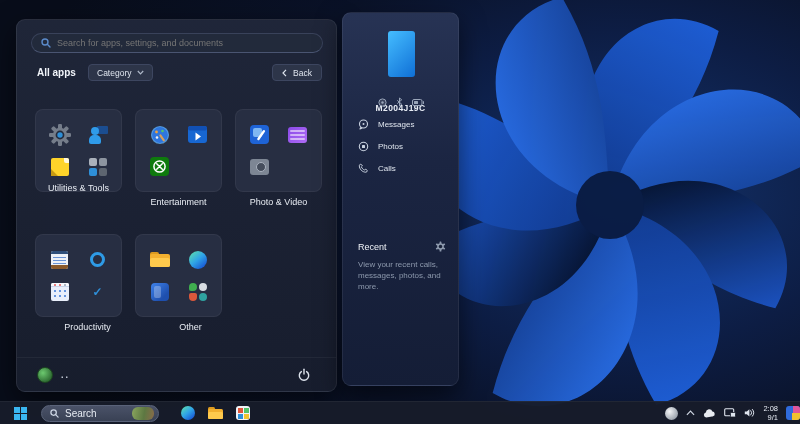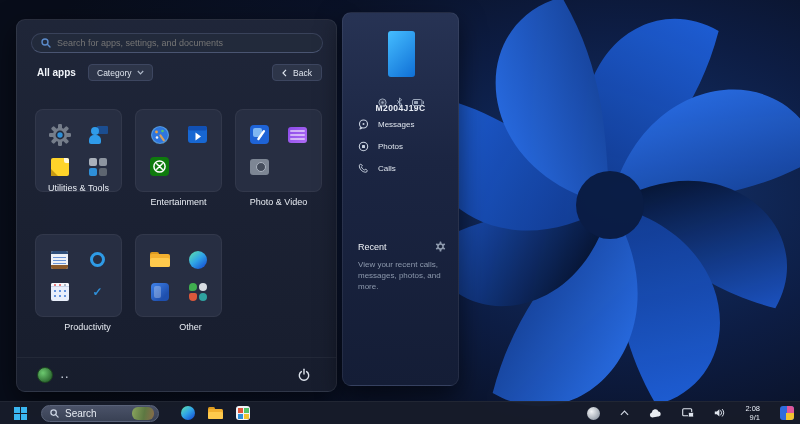--- a/index.html
+++ b/index.html
@@ -114,21 +114,21 @@
   .tb-icons { display:flex; align-items:center; gap:13px; margin-left:12px; }
   .tb-edge { width:14px; height:14px; border-radius:50%;
     background:linear-gradient(140deg,#5ad9b2 8%,#2fa4e7 48%,#1a5cd6 85%); }
   .tb-folder { position:relative; width:15px; height:12px; }
   .tb-folder .tab { position:absolute; left:0; top:0; width:7px; height:4px; background:#dc9a1f; border-radius:1.5px 1.5px 0 0; }
   .tb-folder .backp { position:absolute; left:0; top:1.5px; width:15px; height:10px; background:#f3b02f; border-radius:1.5px; }
   .tb-folder .front { position:absolute; left:0; top:4.5px; width:15px; height:7px; background:#ffca4d; border-radius:1.5px; }
   .tb-store { width:14px; height:14px; background:#f2f4f7; border-radius:3px;
     display:grid; grid-template-columns:5px 5px; grid-template-rows:5px 5px; gap:1px; align-content:center; justify-content:center; }
   .tb-store span { display:block; }
-  .tb-right { margin-left:auto; display:flex; align-items:center; gap:20px; padding-right:6px; }
+  .tb-right { margin-left:auto; display:flex; align-items:center; gap:8px; }
   .weather-ic { width:13px; height:13px; border-radius:50%;
     background:radial-gradient(circle at 35% 35%, #f2f4f6, #99a1ac 75%); }
   .clock { text-align:right; color:#e8edf5; font-size:7.5px; line-height:1.25; }
   .corner-ic { position:relative; width:14px; height:14px; border-radius:3px; overflow:hidden; background:#2f6bdc; }
   .corner-ic .a { position:absolute; right:0; top:0; width:7px; height:7px; background:#e0569a; }
   .corner-ic .b { position:absolute; right:0; bottom:0; width:8px; height:7px; background:#f2c230; }
 </style>
 </head>
 <body>
 

